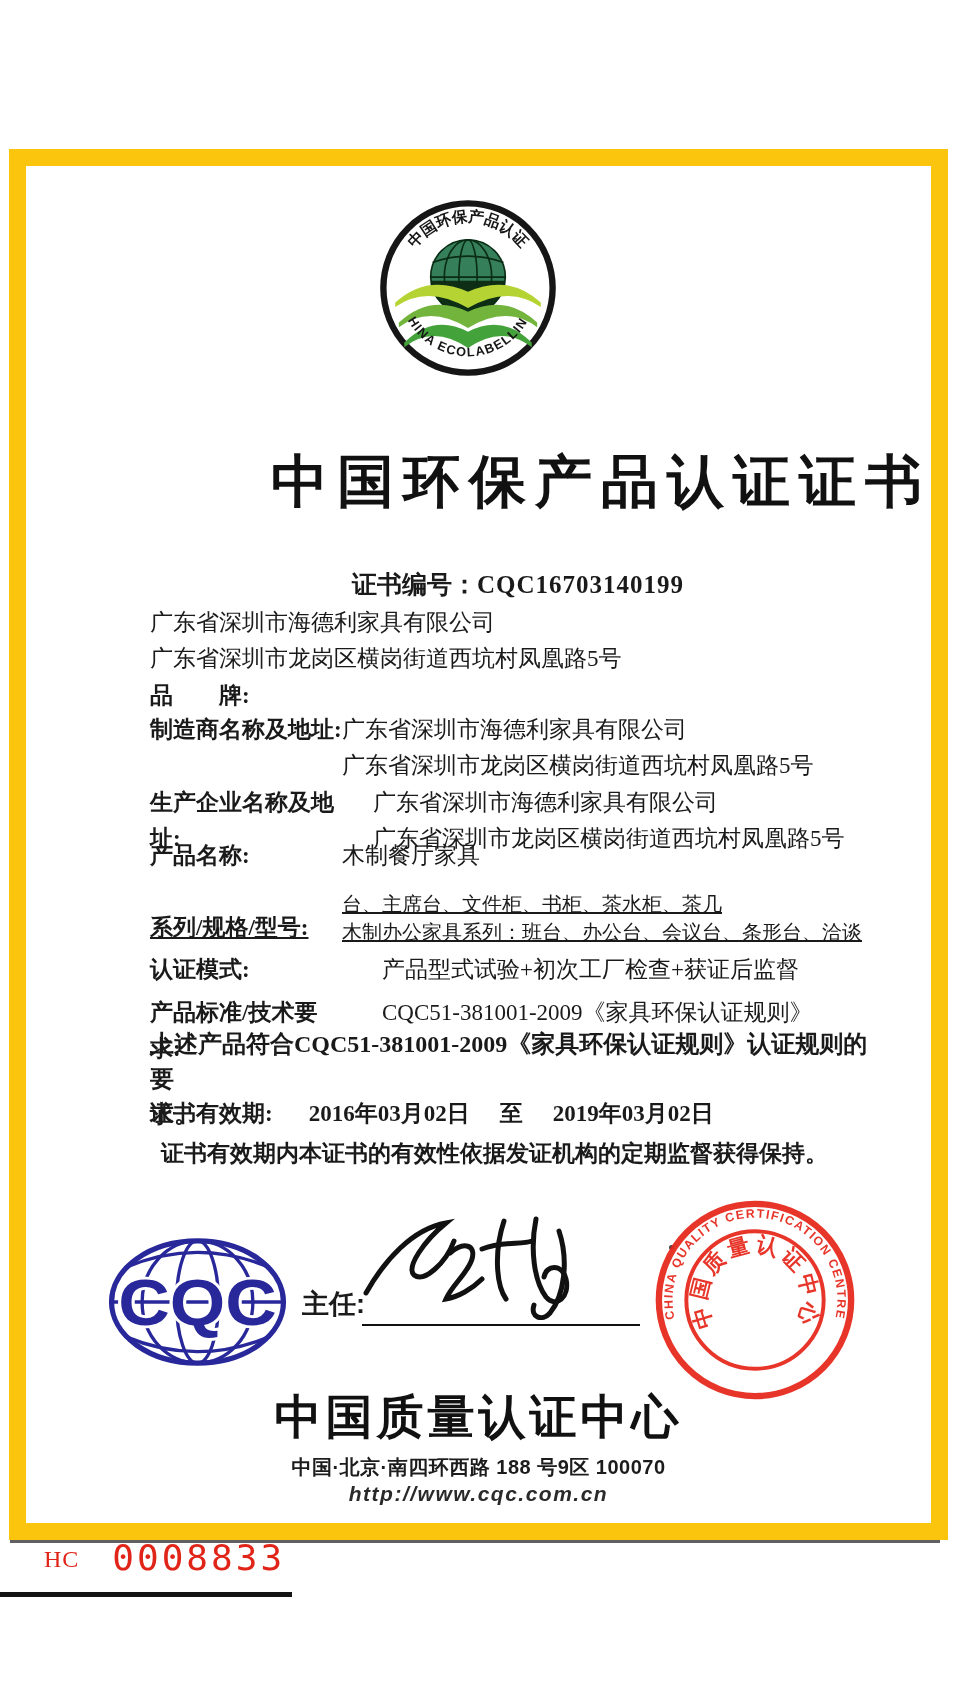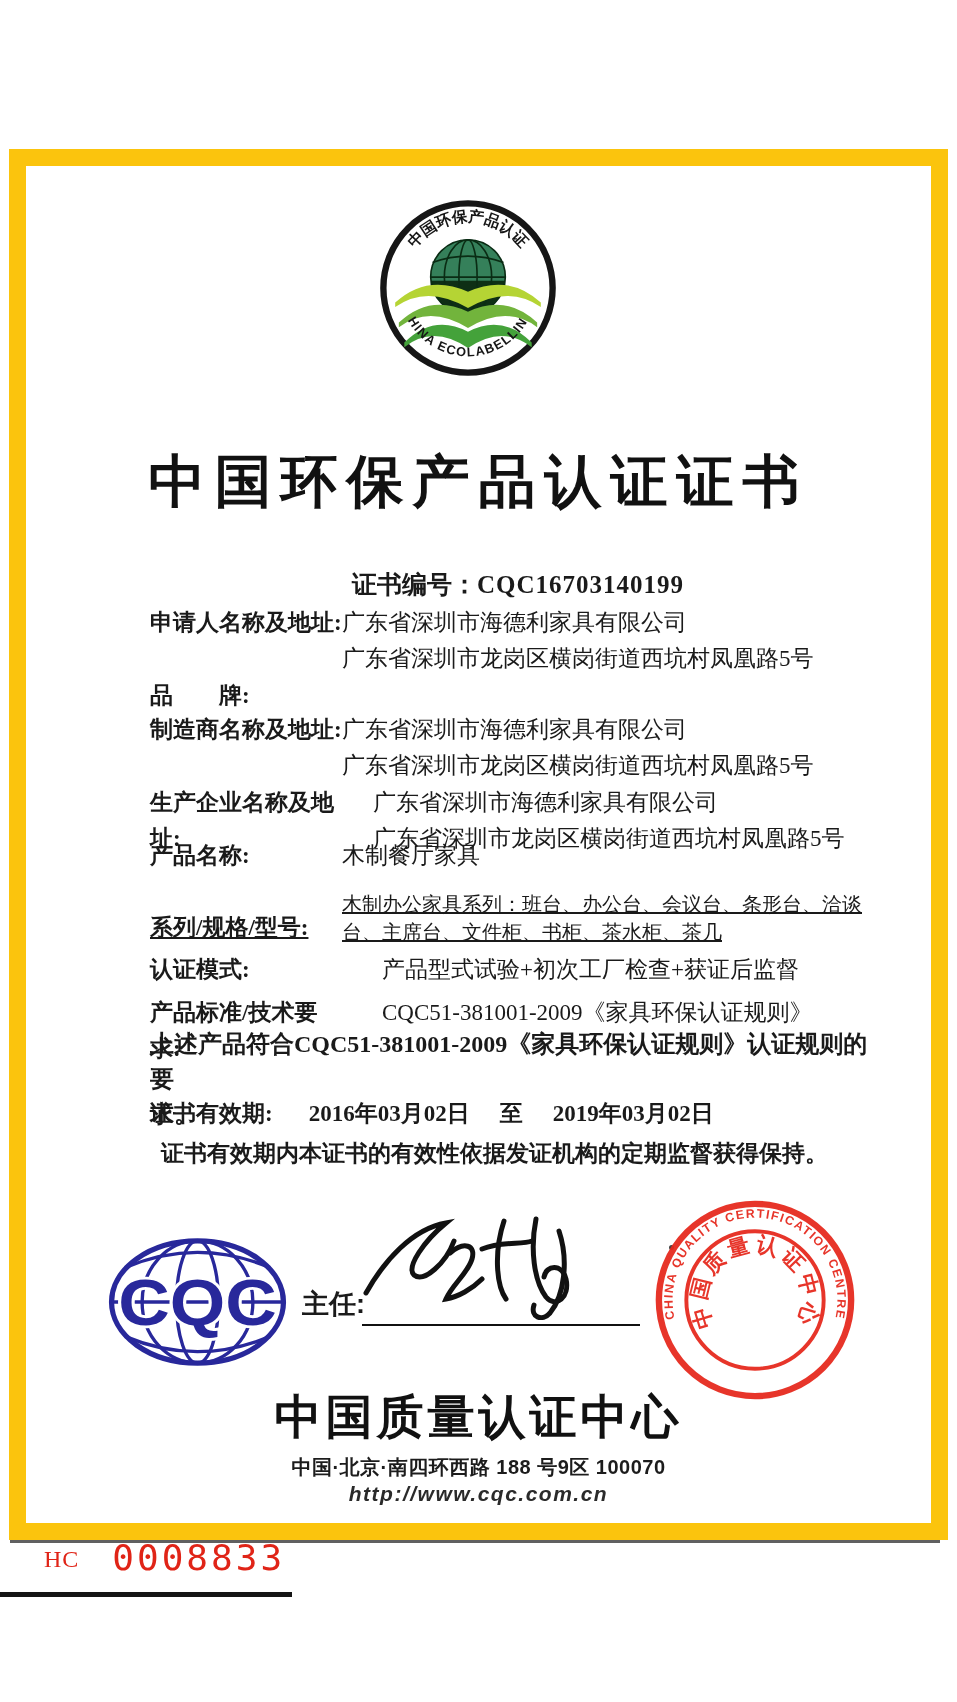--- a/index.html
+++ b/index.html
@@ -8,21 +8,21 @@
     --globe:#35805a; --globe-dark:#0e2f15; --ink:#161616;
   }
   html,body{margin:0;padding:0;}
   body{width:957px;height:1702px;position:relative;background:#fff;
        font-family:"Liberation Serif", serif;color:#1a1a1a;overflow:hidden;}
   .frame{position:absolute;left:9px;top:149px;width:939px;height:1391px;
          border:17px solid var(--frame);box-sizing:border-box;background:#fff;}
   .inner{position:relative;width:100%;height:100%;}
 
   .badge{position:absolute;left:349px;top:31px;}
-  .title{position:absolute;left:0;right:0;top:278px;text-align:center;
+  .title{position:absolute;left:0;right:0;top:278px;text-align:right;
          font-family:"Liberation Sans", sans-serif;font-weight:bold;
          font-size:57px;letter-spacing:9px;color:#111;white-space:nowrap;}
   .certno{position:absolute;left:326px;top:402px;font-size:25px;white-space:nowrap;}
   .certno .lbl{font-weight:700;}
   .certno .val{font-weight:600;letter-spacing:1px;}
 
   .row{position:absolute;left:124px;right:40px;display:flex;}
   .row .lbl{width:192px;flex:none;font-weight:700;font-size:23px;line-height:36px;}
   .row .vals{flex:1;font-size:23px;line-height:36px;}
   .row .vals.small{font-size:20px;line-height:28px;}
@@ -101,21 +101,20 @@
       </text>
     </svg>
 
     <div class="title">中国环保产品认证证书</div>
 
     <div class="certno">
       <span class="lbl">证书编号：</span><span class="val">CQC16703140199</span>
     </div>
 
     <div class="row r0">
-      <div class="lbl">申请人名称及地址:</div>
       <div class="vals">
         <div>广东省深圳市海德利家具有限公司</div>
         <div>广东省深圳市龙岗区横岗街道西坑村凤凰路5号</div>
       </div>
     </div>
 
     <div class="row r1">
       <div class="lbl">品　　牌:</div>
       <div class="vals">
         <div></div>
@@ -141,22 +140,22 @@
     <div class="row r4">
       <div class="lbl">产品名称:</div>
       <div class="vals">
         <div>木制餐厅家具</div>
       </div>
     </div>
 
     <div class="row r5 vcenter">
       <div class="lbl">系列/规格/型号:</div>
       <div class="vals small">
+        <div>台、主席台、文件柜、书柜、茶水柜、茶几</div>
         <div>木制办公家具系列：班台、办公台、会议台、条形台、洽谈</div>
-        <div>台、主席台、文件柜、书柜、茶水柜、茶几</div>
       </div>
     </div>
 
     <div class="row r6">
       <div class="lbl">认证模式:</div>
       <div class="vals indent">
         <div>产品型式试验+初次工厂检查+获证后监督</div>
       </div>
     </div>
 

